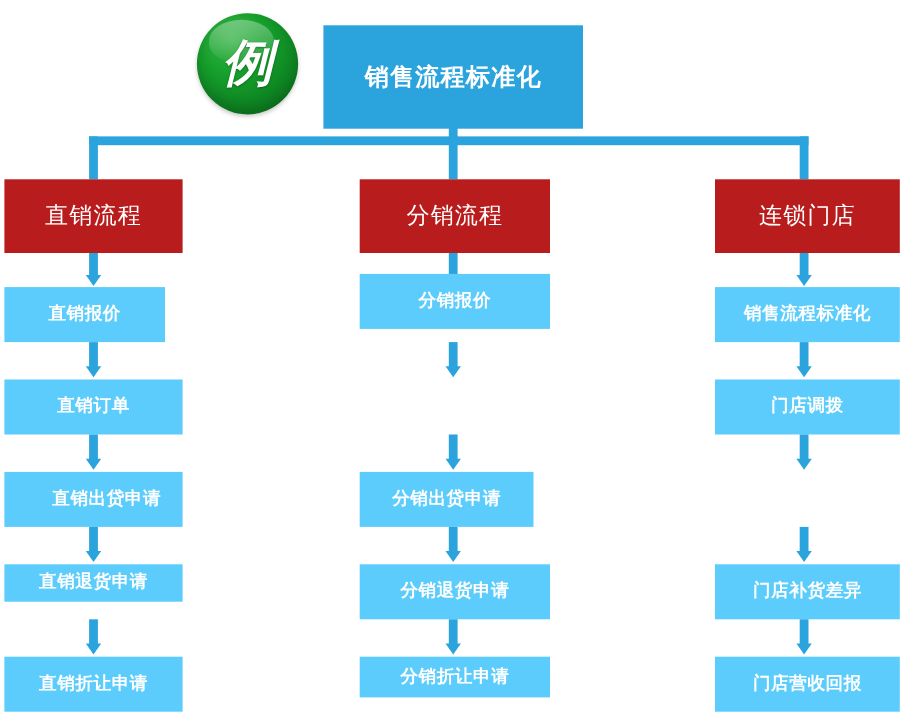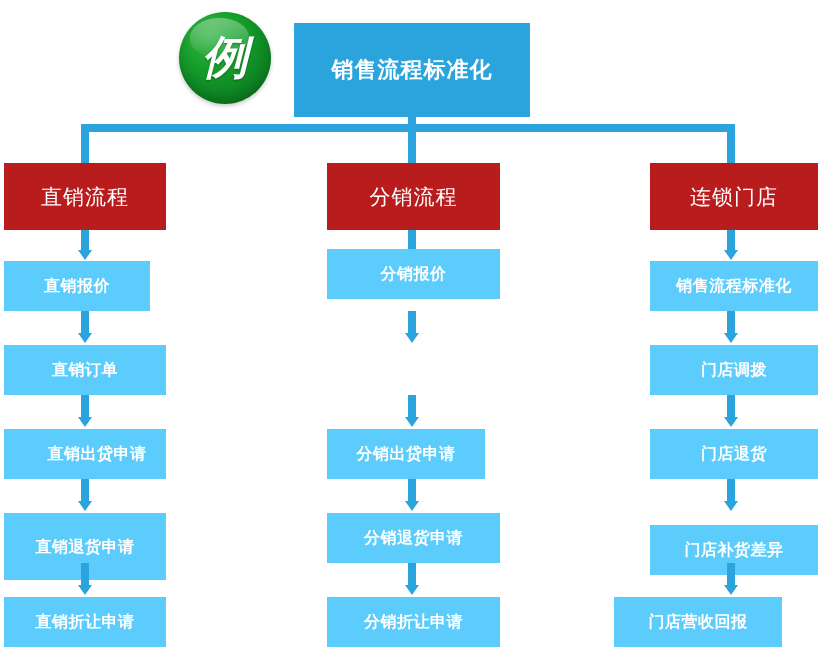--- a/index.html
+++ b/index.html
@@ -143,21 +143,21 @@
   </div>
 
   <div class="conn" style="left:81px; top:395px; width:8px; height:23px;"></div>
   <div class="arrow" style="left:78px; top:417px;"></div>
   <div class="node node-item" style="left:4px; top:429px; width:162px; height:50px;padding-left:24px;">
     <span>直销出贷申请</span>
   </div>
 
   <div class="conn" style="left:81px; top:479px; width:8px; height:23px;"></div>
   <div class="arrow" style="left:78px; top:501px;"></div>
-  <div class="node node-item" style="left:4px; top:513px; width:162px; height:67px;">
+  <div class="node node-item" style="left:4px; top:513px; width:162px; height:34px;">
     <span>直销退货申请</span>
   </div>
 
   <div class="conn" style="left:81px; top:563px; width:8px; height:23px;"></div>
   <div class="arrow" style="left:78px; top:585px;"></div>
   <div class="node node-header" style="left:327px; top:163px; width:173px; height:67px;">
     <span>分销流程</span>
   </div>
 
   <div class="node node-item" style="left:4px; top:597px; width:162px; height:50px;">
@@ -180,21 +180,21 @@
   </div>
 
   <div class="conn" style="left:408px; top:479px; width:8px; height:23px;"></div>
   <div class="arrow" style="left:405px; top:501px;"></div>
   <div class="node node-item" style="left:327px; top:513px; width:173px; height:50px;">
     <span>分销退货申请</span>
   </div>
 
   <div class="conn" style="left:408px; top:563px; width:8px; height:23px;"></div>
   <div class="arrow" style="left:405px; top:585px;"></div>
-  <div class="node node-item" style="left:327px; top:597px; width:173px; height:50px;">
+  <div class="node node-item" style="left:327px; top:597px; width:173px; height:37px;">
     <span>分销折让申请</span>
   </div>
 
   <div class="node node-header" style="left:650px; top:163px; width:168px; height:67px;">
     <span>连锁门店</span>
   </div>
 
   <div class="conn" style="left:727px; top:230px; width:8px; height:22px;"></div>
   <div class="arrow" style="left:724px; top:250px;"></div>
   <div class="node node-item" style="left:650px; top:261px; width:168px; height:50px;">
@@ -202,29 +202,26 @@
   </div>
 
   <div class="conn" style="left:727px; top:311px; width:8px; height:23px;"></div>
   <div class="arrow" style="left:724px; top:333px;"></div>
   <div class="node node-item" style="left:650px; top:345px; width:168px; height:50px;">
     <span>门店调拨</span>
   </div>
 
   <div class="conn" style="left:727px; top:395px; width:8px; height:23px;"></div>
   <div class="arrow" style="left:724px; top:417px;"></div>
-  <div class="node node-item" style="left:650px; top:429px; width:168px; height:50px;">
-    <span>门店退货</span>
-  </div>
 
   <div class="conn" style="left:727px; top:479px; width:8px; height:23px;"></div>
   <div class="arrow" style="left:724px; top:501px;"></div>
-  <div class="node node-item" style="left:650px; top:513px; width:168px; height:50px;margin-top:12px;">
+  <div class="node node-item" style="left:650px; top:513px; width:168px; height:50px;">
     <span>门店补货差异</span>
   </div>
 
   <div class="conn" style="left:727px; top:563px; width:8px; height:23px;"></div>
   <div class="arrow" style="left:724px; top:585px;"></div>
-  <div class="node node-item" style="left:614px; top:597px; width:168px; height:50px;">
+  <div class="node node-item" style="left:650px; top:597px; width:168px; height:50px;">
     <span>门店营收回报</span>
   </div>
 
 </div>
 
 </body></html>

